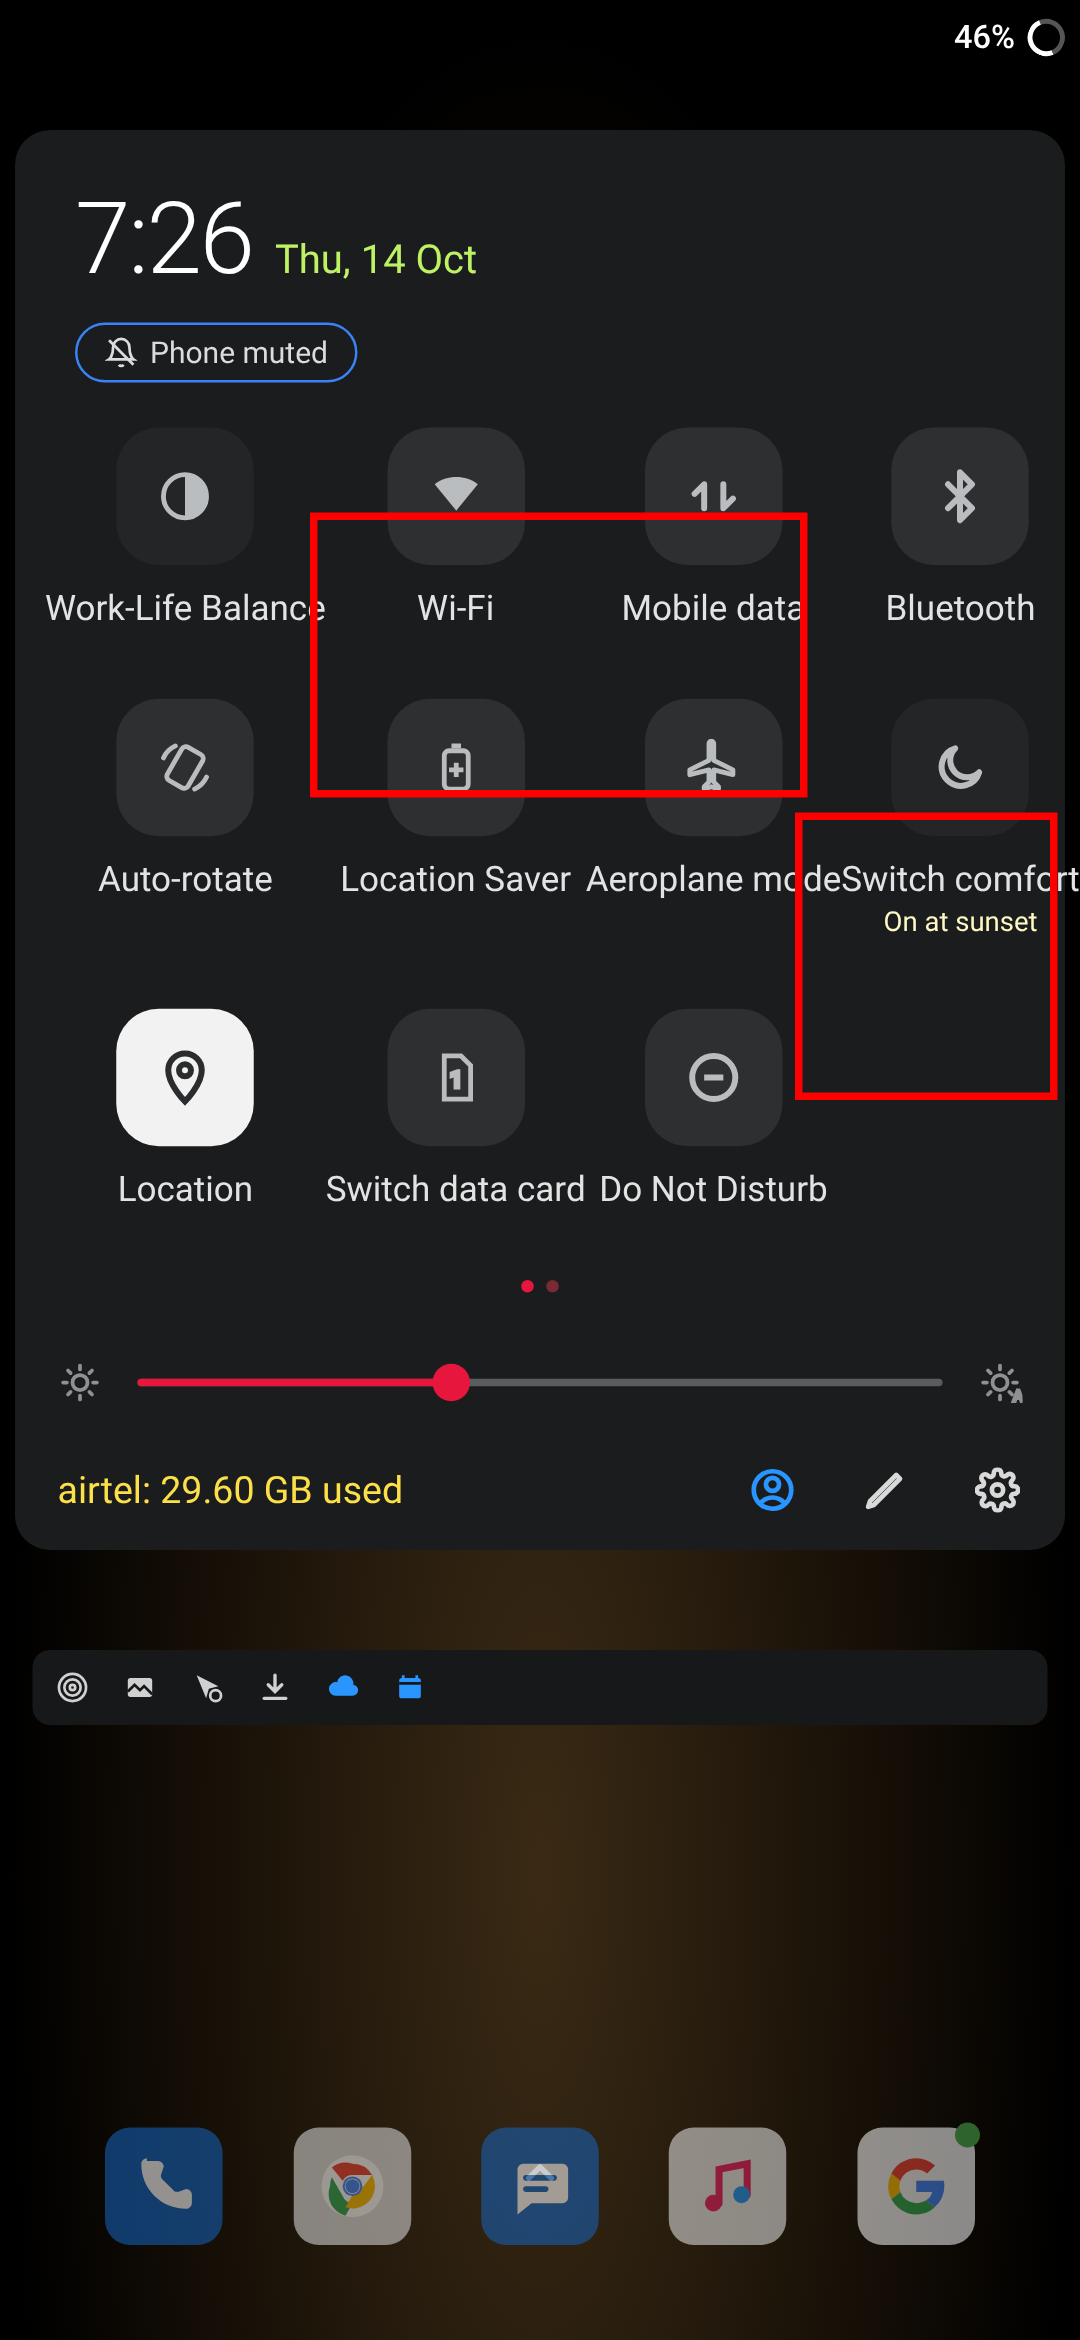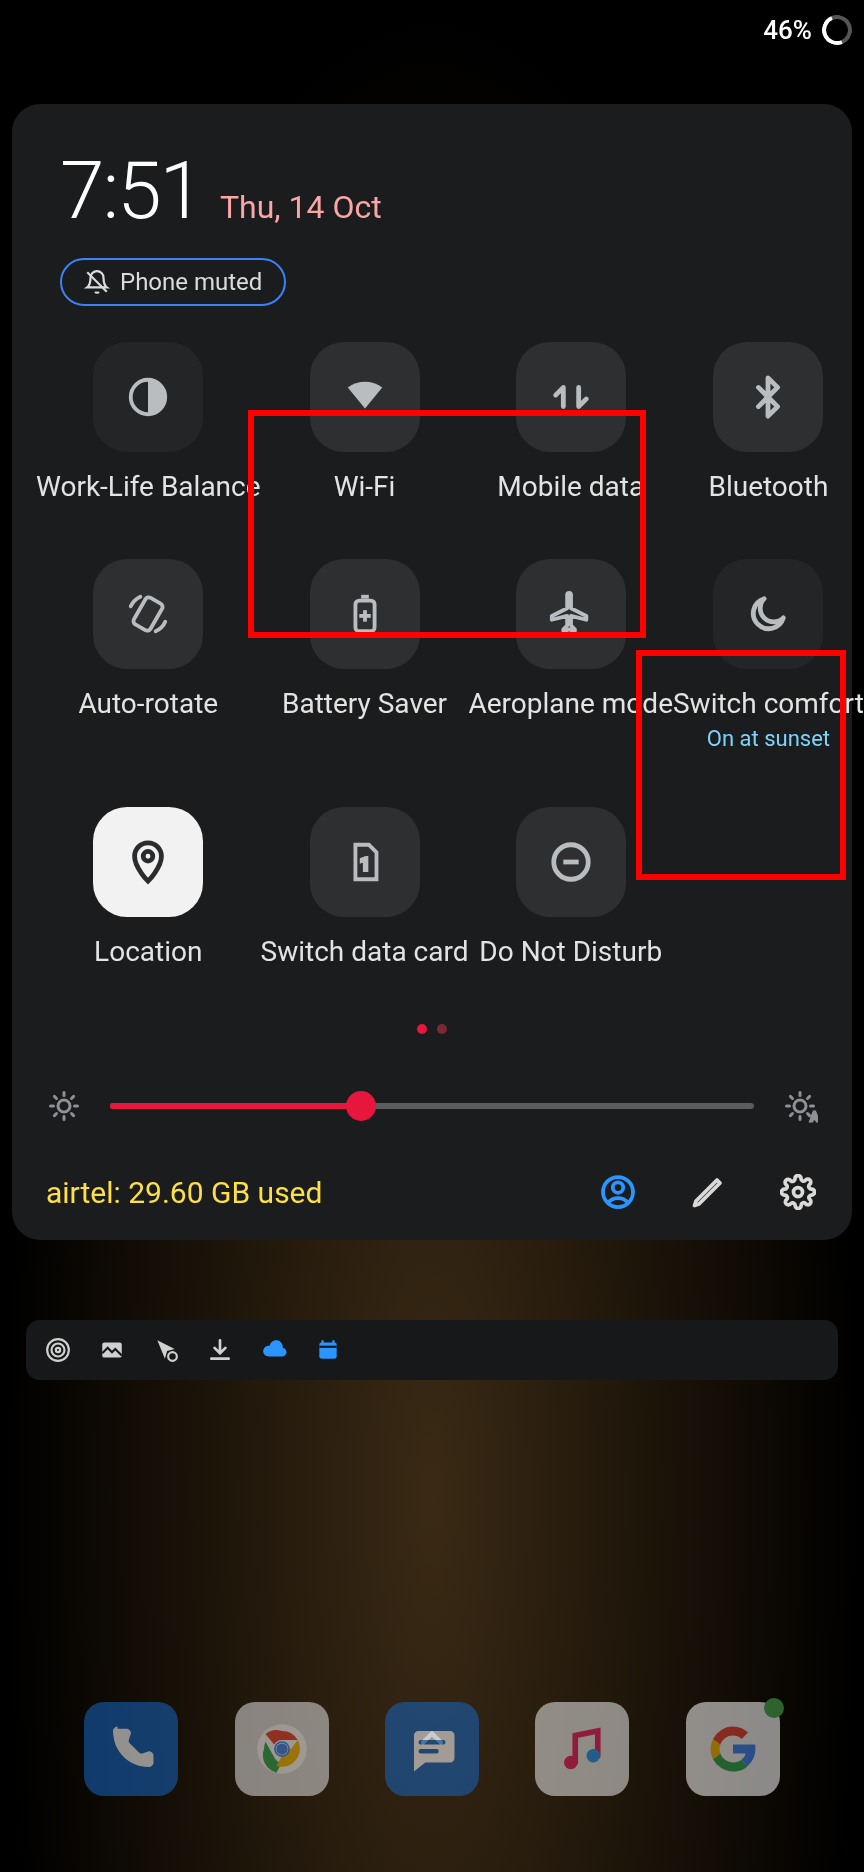--- a/index.html
+++ b/index.html
@@ -3,31 +3,31 @@
 <meta charset="utf-8">
 <style>
 *{box-sizing:border-box;margin:0;padding:0;font-family:-apple-system,BlinkMacSystemFont,"Segoe UI",Roboto,sans-serif;-webkit-font-smoothing:antialiased}
 html,body{width:864px;height:1872px;background:#000;overflow:hidden;position:relative}
 .bg{position:absolute;inset:0;background:radial-gradient(ellipse at 50% 80%,#3a2a15 0%,#1a1208 40%,#000 70%)}
 .statusbar{position:absolute;top:0;left:0;right:0;height:60px;display:flex;align-items:center;justify-content:flex-end;padding:0 12px;color:#fff;font-size:26px;font-weight:500;z-index:50}
 .statusbar .batt-ring{width:30px;height:30px;border-radius:50%;border:4px solid #fff;border-top-color:#555;border-right-color:#555;margin-left:10px;transform:rotate(22deg)}
 .panel{position:absolute;top:104px;left:12px;right:12px;background:#1a1c1e;border-radius:28px;padding:40px 24px 28px;color:#e6e6e6;z-index:20}
 .clockrow{display:flex;align-items:baseline;gap:18px;padding-left:24px}
 .clock-time{font-size:80px;font-weight:300;letter-spacing:-2px;color:#fff}
-.clock-date{font-size:32px;color:#fca5a5}
+.clock-date{font-size:32px;color:#bef264}
 .muted-chip{display:inline-flex;align-items:center;gap:10px;border:2px solid #3b82f6;border-radius:999px;padding:8px 22px;margin:20px 0 0 24px;color:#dcdcdc;font-size:24px}
 .muted-chip svg{width:26px;height:26px}
 .tiles{display:grid;grid-template-columns:repeat(4,1fr);row-gap:56px;column-gap:0;margin-top:36px}
 .tile{display:flex;flex-direction:column;align-items:center;gap:18px;position:relative}
 .tile-icon{width:110px;height:110px;border-radius:34px;background:#2d2f31;display:flex;align-items:center;justify-content:center;color:#b9bdc0}
 .tile-icon svg{width:46px;height:46px}
 .tile-icon.on{background:#f2f2f2;color:#2a2c2e}
 .tile-icon.dim{background:#232527}
 .tile-label{font-size:28px;color:#e3e3e3;text-align:center;white-space:nowrap}
-.tile-sub{font-size:22px;color:#7dd3fc;text-align:center;margin-top:-12px}
+.tile-sub{font-size:22px;color:#fef9c3;text-align:center;margin-top:-12px}
 .highlight-box{position:absolute;border:6px solid #f00;pointer-events:none;z-index:30}
 .hb1{top:410px;left:248px;width:398px;height:228px}
 .hb2{top:650px;left:636px;width:210px;height:230px}
 .dots{display:flex;gap:10px;justify-content:center;margin-top:56px}
 .dot{width:10px;height:10px;border-radius:50%;background:#7a2a33}
 .dot.active{background:#e6163c}
 .brightness{display:flex;align-items:center;gap:24px;margin:50px 6px 0}
 .bicon{width:44px;height:44px;color:#8d9194;display:flex;align-items:center;justify-content:center}
 .bicon svg{width:36px;height:36px}
 .track{flex:1;height:6px;background:#5a5d60;border-radius:4px;position:relative}
@@ -60,21 +60,21 @@
 
 <div class="bg"></div>
 
 <div class="statusbar">
   <span>46%</span>
   <span class="batt-ring"></span>
 </div>
 
 <div class="panel">
   <div class="clockrow">
-    <span class="clock-time">7:51</span>
+    <span class="clock-time">7:26</span>
     <span class="clock-date">Thu, 14 Oct</span>
   </div>
 
   <div class="muted-chip">
     <svg viewBox="0 0 24 24" fill="none" stroke="currentColor" stroke-width="2">
         <path d="M18 8a6 6 0 0 0-12 0c0 7-3 9-3 9h18s-3-2-3-9"></path>
         <path d="M13.7 21a2 2 0 0 1-3.4 0"></path>
         <line x1="3" y1="3" x2="21" y2="21"></line>
       </svg>
     <span>Phone muted</span>
@@ -133,21 +133,21 @@
 
     <div class="tile">
       <div class="tile-icon">
         <svg viewBox="0 0 24 24" fill="none" stroke="currentColor" stroke-width="2">
             <rect x="7" y="5" width="10" height="16" rx="2"></rect>
             <line x1="10" y1="3" x2="14" y2="3"></line>
             <line x1="12" y1="10" x2="12" y2="16"></line>
             <line x1="9" y1="13" x2="15" y2="13"></line>
           </svg>
       </div>
-      <span class="tile-label">Battery Saver</span>
+      <span class="tile-label">Location Saver</span>
     </div>
 
     <div class="tile">
       <div class="tile-icon">
         <svg viewBox="0 0 24 24" fill="none" stroke="currentColor" stroke-width="2">
             <path d="M12 2v7l8 4v2l-8-2v5l2 2v1l-3-1-3 1v-1l2-2v-5l-8 2v-2l8-4V2a1 1 0 0 1 2 0z" stroke-linejoin="round"></path>
           </svg>
       </div>
       <span class="tile-label">Aeroplane mode</span>
     </div>

